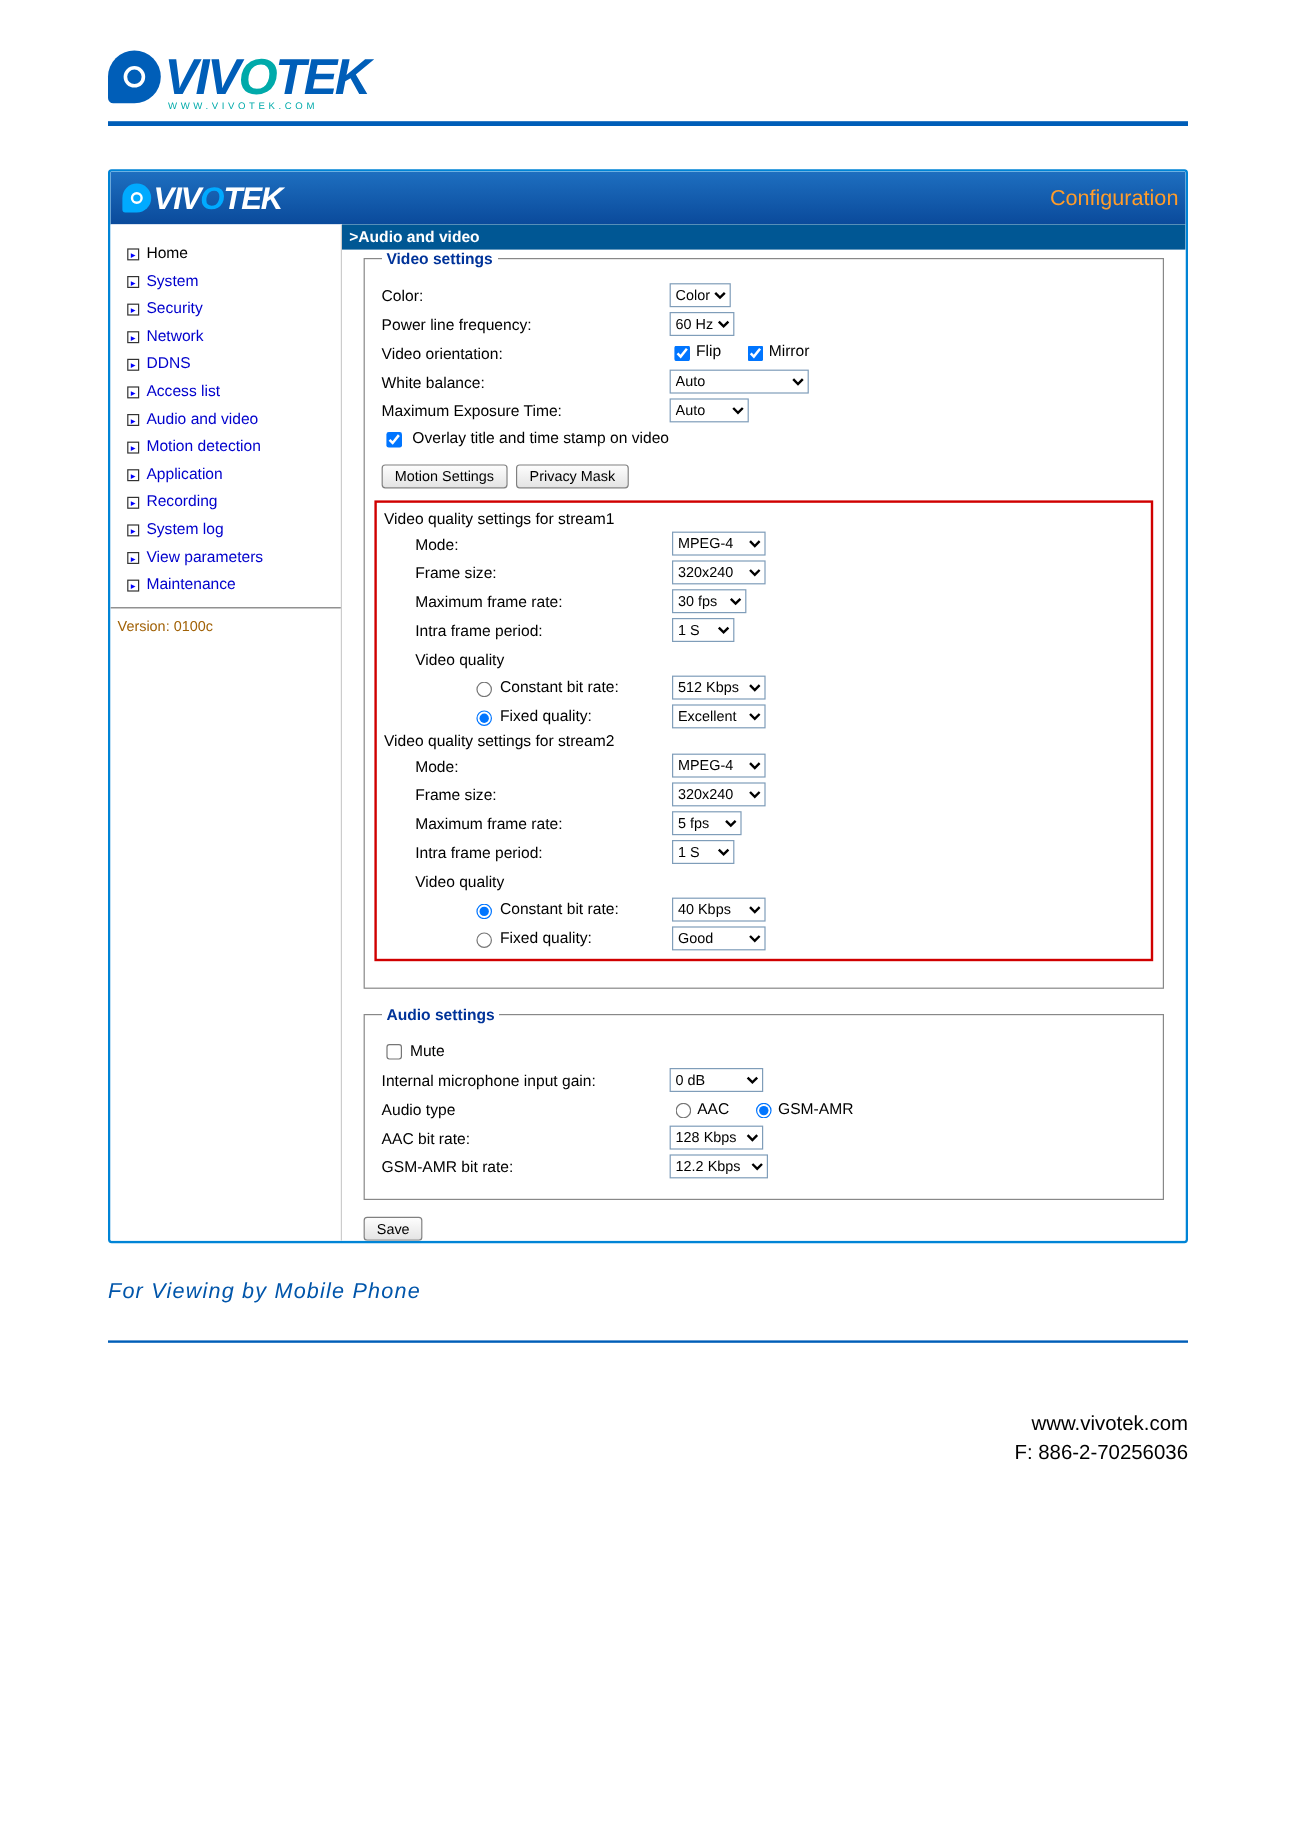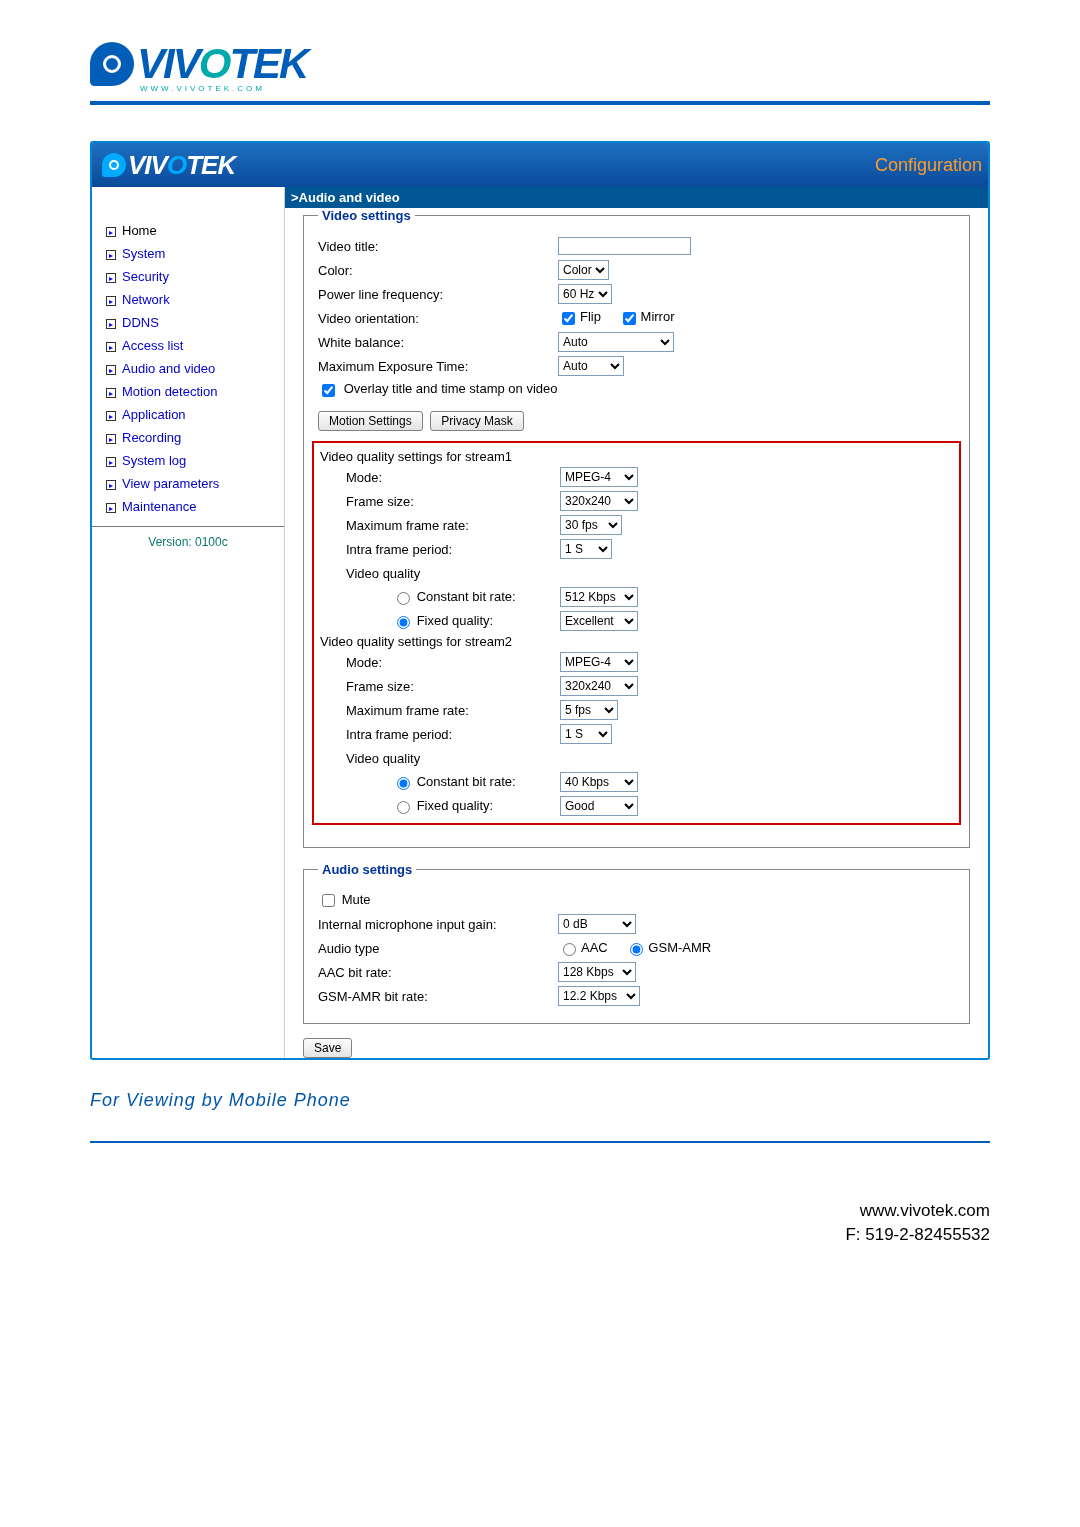--- a/index.html
+++ b/index.html
@@ -16,26 +16,26 @@
   hr.divider-thin { border:none; border-top:2px solid #005eb8; margin:30px 0 12px 0;}
   .app-window { border: 2px solid #0084d6; border-radius: 3px; overflow: hidden; }
   .titlebar { background: linear-gradient(#1e6fc0,#0a4a9b); height: 44px; display: flex; align-items: center; justify-content: space-between; padding: 0 6px 0 10px; }
   .titlebar-logo { display:flex; align-items:center; color:#fff; }
   .titlebar-logo .tb-eye{width:24px;height:24px;background:#0af;border-radius:50% 50% 50% 10%;position:relative;margin-right:2px;display:flex;align-items:center;justify-content:center;}
   .titlebar-logo .tb-eye::after{content:"";width:6px;height:6px;border:2px solid #fff;border-radius:50%;display:block;}
   .tb-text{font-family: Impact, Arial Black, sans-serif; font-size:26px; font-weight:900; letter-spacing:-1px; color:#fff; font-style:italic;}
   .tb-text .o{color:#0af;}
   .config-label { color: #ff9c2a; font-size: 18px; }
   .body-area { display: flex; }
-  .sidebar { width: 193px; background: #fff; border-right: 1px solid #ccc; font-size: 13px; padding-top:32px;}
+  .sidebar { width: 193px; background: #fff; border-right: 1px solid #ccc; font-size: 13px; padding-top:12px;}
   .sidebar ul { list-style: none; margin: 0; padding: 0 6px; }
   .sidebar li { padding: 4px 8px; color: #0000cc; cursor: pointer; }
   .sidebar li .arrow { display: inline-block; width: 10px; height: 10px; border: 1px solid #333; background:#fff; margin-right: 6px; font-size:8px; line-height:9px; text-align:center; color:#00f; vertical-align:middle;}
   .sidebar li.home { color: #000; }
-  .version { padding: 8px 6px; color: #0f766e; font-size: 12px; border-top:1px solid #777; margin-top:8px; margin-left:0;text-align:center;}
+  .version { padding: 8px 6px; color: #a16207; font-size: 12px; border-top:1px solid #777; margin-top:8px; margin-left:0;}
   .content { flex: 1; background: #fff; }
   .breadcrumb { background: #005794; color: #fff; font-weight: bold; font-size: 13px; padding: 3px 6px; }
   .content-inner { padding: 0 18px; }
   fieldset { border: 1px solid #888; margin: 0 0 14px 0; padding: 10px 14px 14px 14px; }
   legend { color: #003399; font-weight: bold; font-size: 13px; padding: 0 4px; }
   .row { display: flex; align-items: center; min-height: 22px; margin: 2px 0; font-size: 13px; }
   .row .label { width: 240px; }
   .row .label.indent { padding-left: 26px; }
   .row .label.indent2 { padding-left: 72px; }
   .row .control { }
@@ -97,24 +97,20 @@
       </div>
 
       <div class="content">
         <div class="breadcrumb">&gt;Audio and video</div>
         <div class="content-inner">
 
           <fieldset>
             <legend>Video settings</legend>
 
             <div class="row">
-              <div class="label">Video title:</div>
-              <div class="control"><input type="text" size="16" value="" style=""></div>
-            </div>
-            <div class="row">
               <div class="label">Color:</div>
               <div class="control"><select><option>Color</option></select></div>
             </div>
             <div class="row">
               <div class="label">Power line frequency:</div>
               <div class="control"><select><option>60 Hz</option></select></div>
             </div>
             <div class="row">
               <div class="label">Video orientation:</div>
               <div class="control">
@@ -237,14 +233,14 @@
     </div>
   </div>
 
   <div class="mobile-heading">For Viewing by Mobile Phone</div>
 
   <hr class="divider-thin">
 </div>
 
 <div class="footer-info">
   <div>www.vivotek.com</div>
-  <div>F: 519-2-82455532</div>
+  <div>F: 886-2-70256036</div>
 </div>
 
 </body></html>

